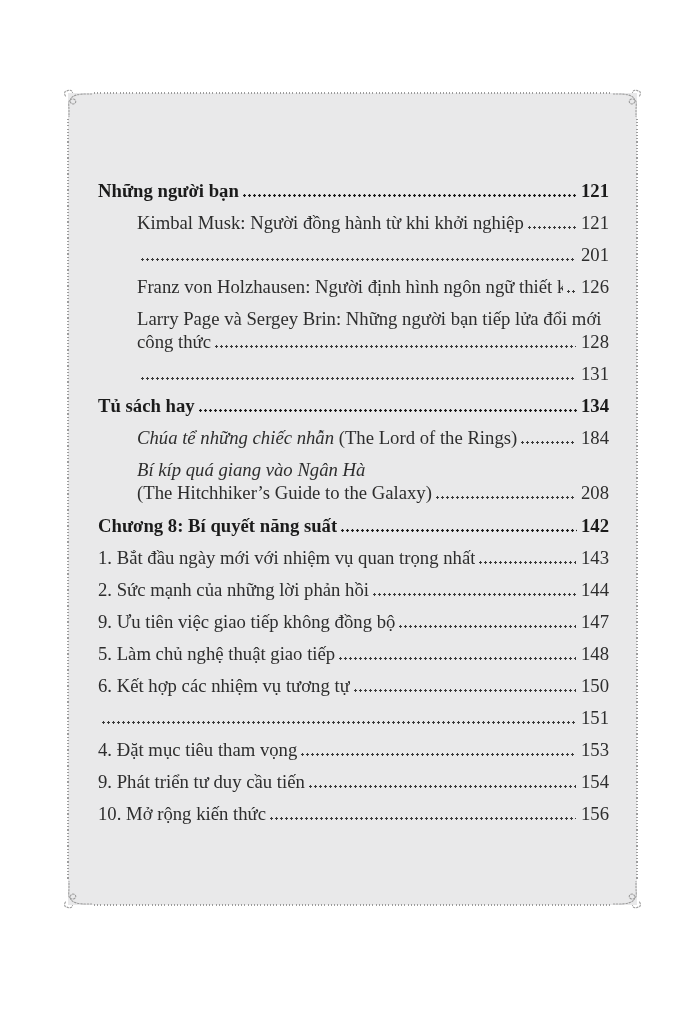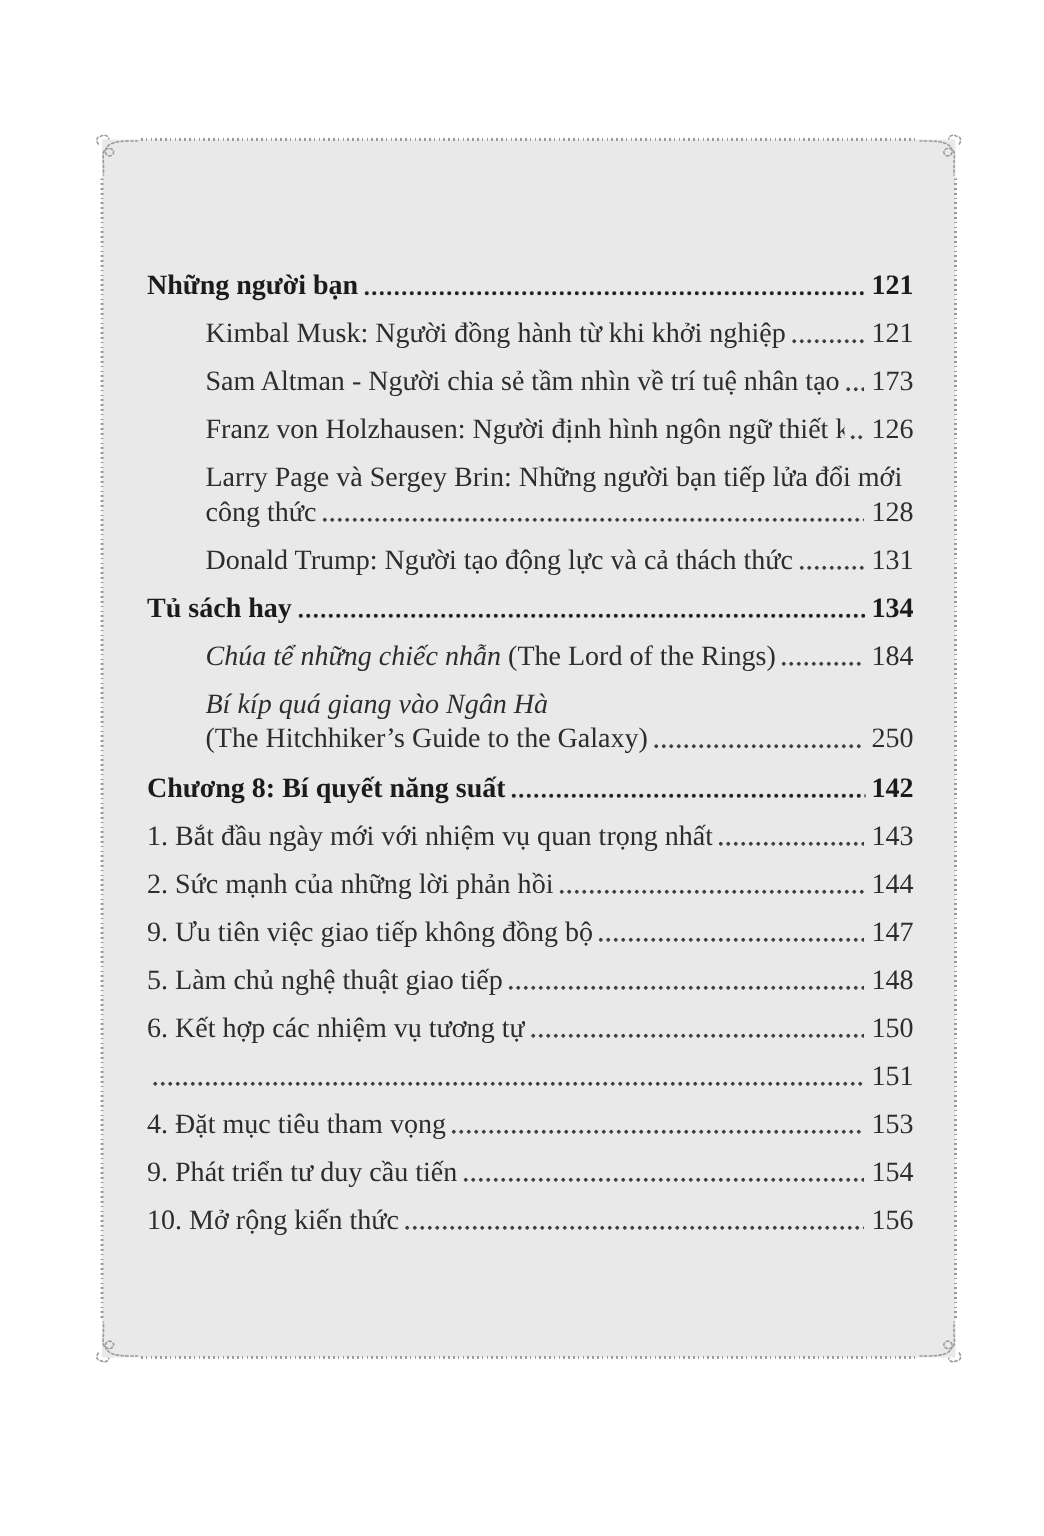--- a/index.html
+++ b/index.html
@@ -132,23 +132,22 @@
       </div>
       <div class="toc-entry indent">
         <div class="toc-line">
           <span class="label"><span>Kimbal Musk: Người đồng hành từ khi khởi nghiệp</span></span>
           <span class="dots"></span>
           <span class="pagenum">121</span>
         </div>
       </div>
       <div class="toc-entry indent">
         <div class="toc-line">
-          <span class="label"><span>Sam Altman - Người chia sẻ tầm nhìn về trí tuệ nhân tạo</span></span>
-          <span class="dots"></span>
-          <span class="pagenum">173</span>
+          <span class="dots"></span>
+          <span class="pagenum">201</span>
         </div>
       </div>
       <div class="toc-entry indent">
         <div class="toc-line">
           <span class="label"><span>Franz von Holzhausen: Người định hình ngôn ngữ thiết kế</span></span>
           <span class="dots"></span>
           <span class="pagenum">126</span>
         </div>
       </div>
       <div class="toc-entry indent">
@@ -156,21 +155,20 @@
           <span class="label"><span>Larry Page và Sergey Brin: Những người bạn tiếp lửa đổi mới</span></span>
         </div>
         <div class="toc-line">
           <span class="label"><span>công thức</span></span>
           <span class="dots"></span>
           <span class="pagenum">128</span>
         </div>
       </div>
       <div class="toc-entry indent">
         <div class="toc-line">
-          <span class="label"><span>Donald Trump: Người tạo động lực và cả thách thức</span></span>
           <span class="dots"></span>
           <span class="pagenum">131</span>
         </div>
       </div>
       <div class="toc-entry bold">
         <div class="toc-line">
           <span class="label"><span>Tủ sách hay</span></span>
           <span class="dots"></span>
           <span class="pagenum">134</span>
         </div>
@@ -182,21 +180,21 @@
           <span class="pagenum">184</span>
         </div>
       </div>
       <div class="toc-entry indent">
         <div class="toc-line no-dots">
           <span class="label"><span class="italic">Bí kíp quá giang vào Ngân Hà</span></span>
         </div>
         <div class="toc-line">
           <span class="label"><span>(The Hitchhiker’s Guide to the Galaxy)</span></span>
           <span class="dots"></span>
-          <span class="pagenum">250</span>
+          <span class="pagenum">208</span>
         </div>
       </div>
       <div class="toc-entry bold gap-before">
         <div class="toc-line">
           <span class="label"><span>Chương 8: Bí quyết năng suất</span></span>
           <span class="dots"></span>
           <span class="pagenum">142</span>
         </div>
       </div>
       <div class="toc-entry">

